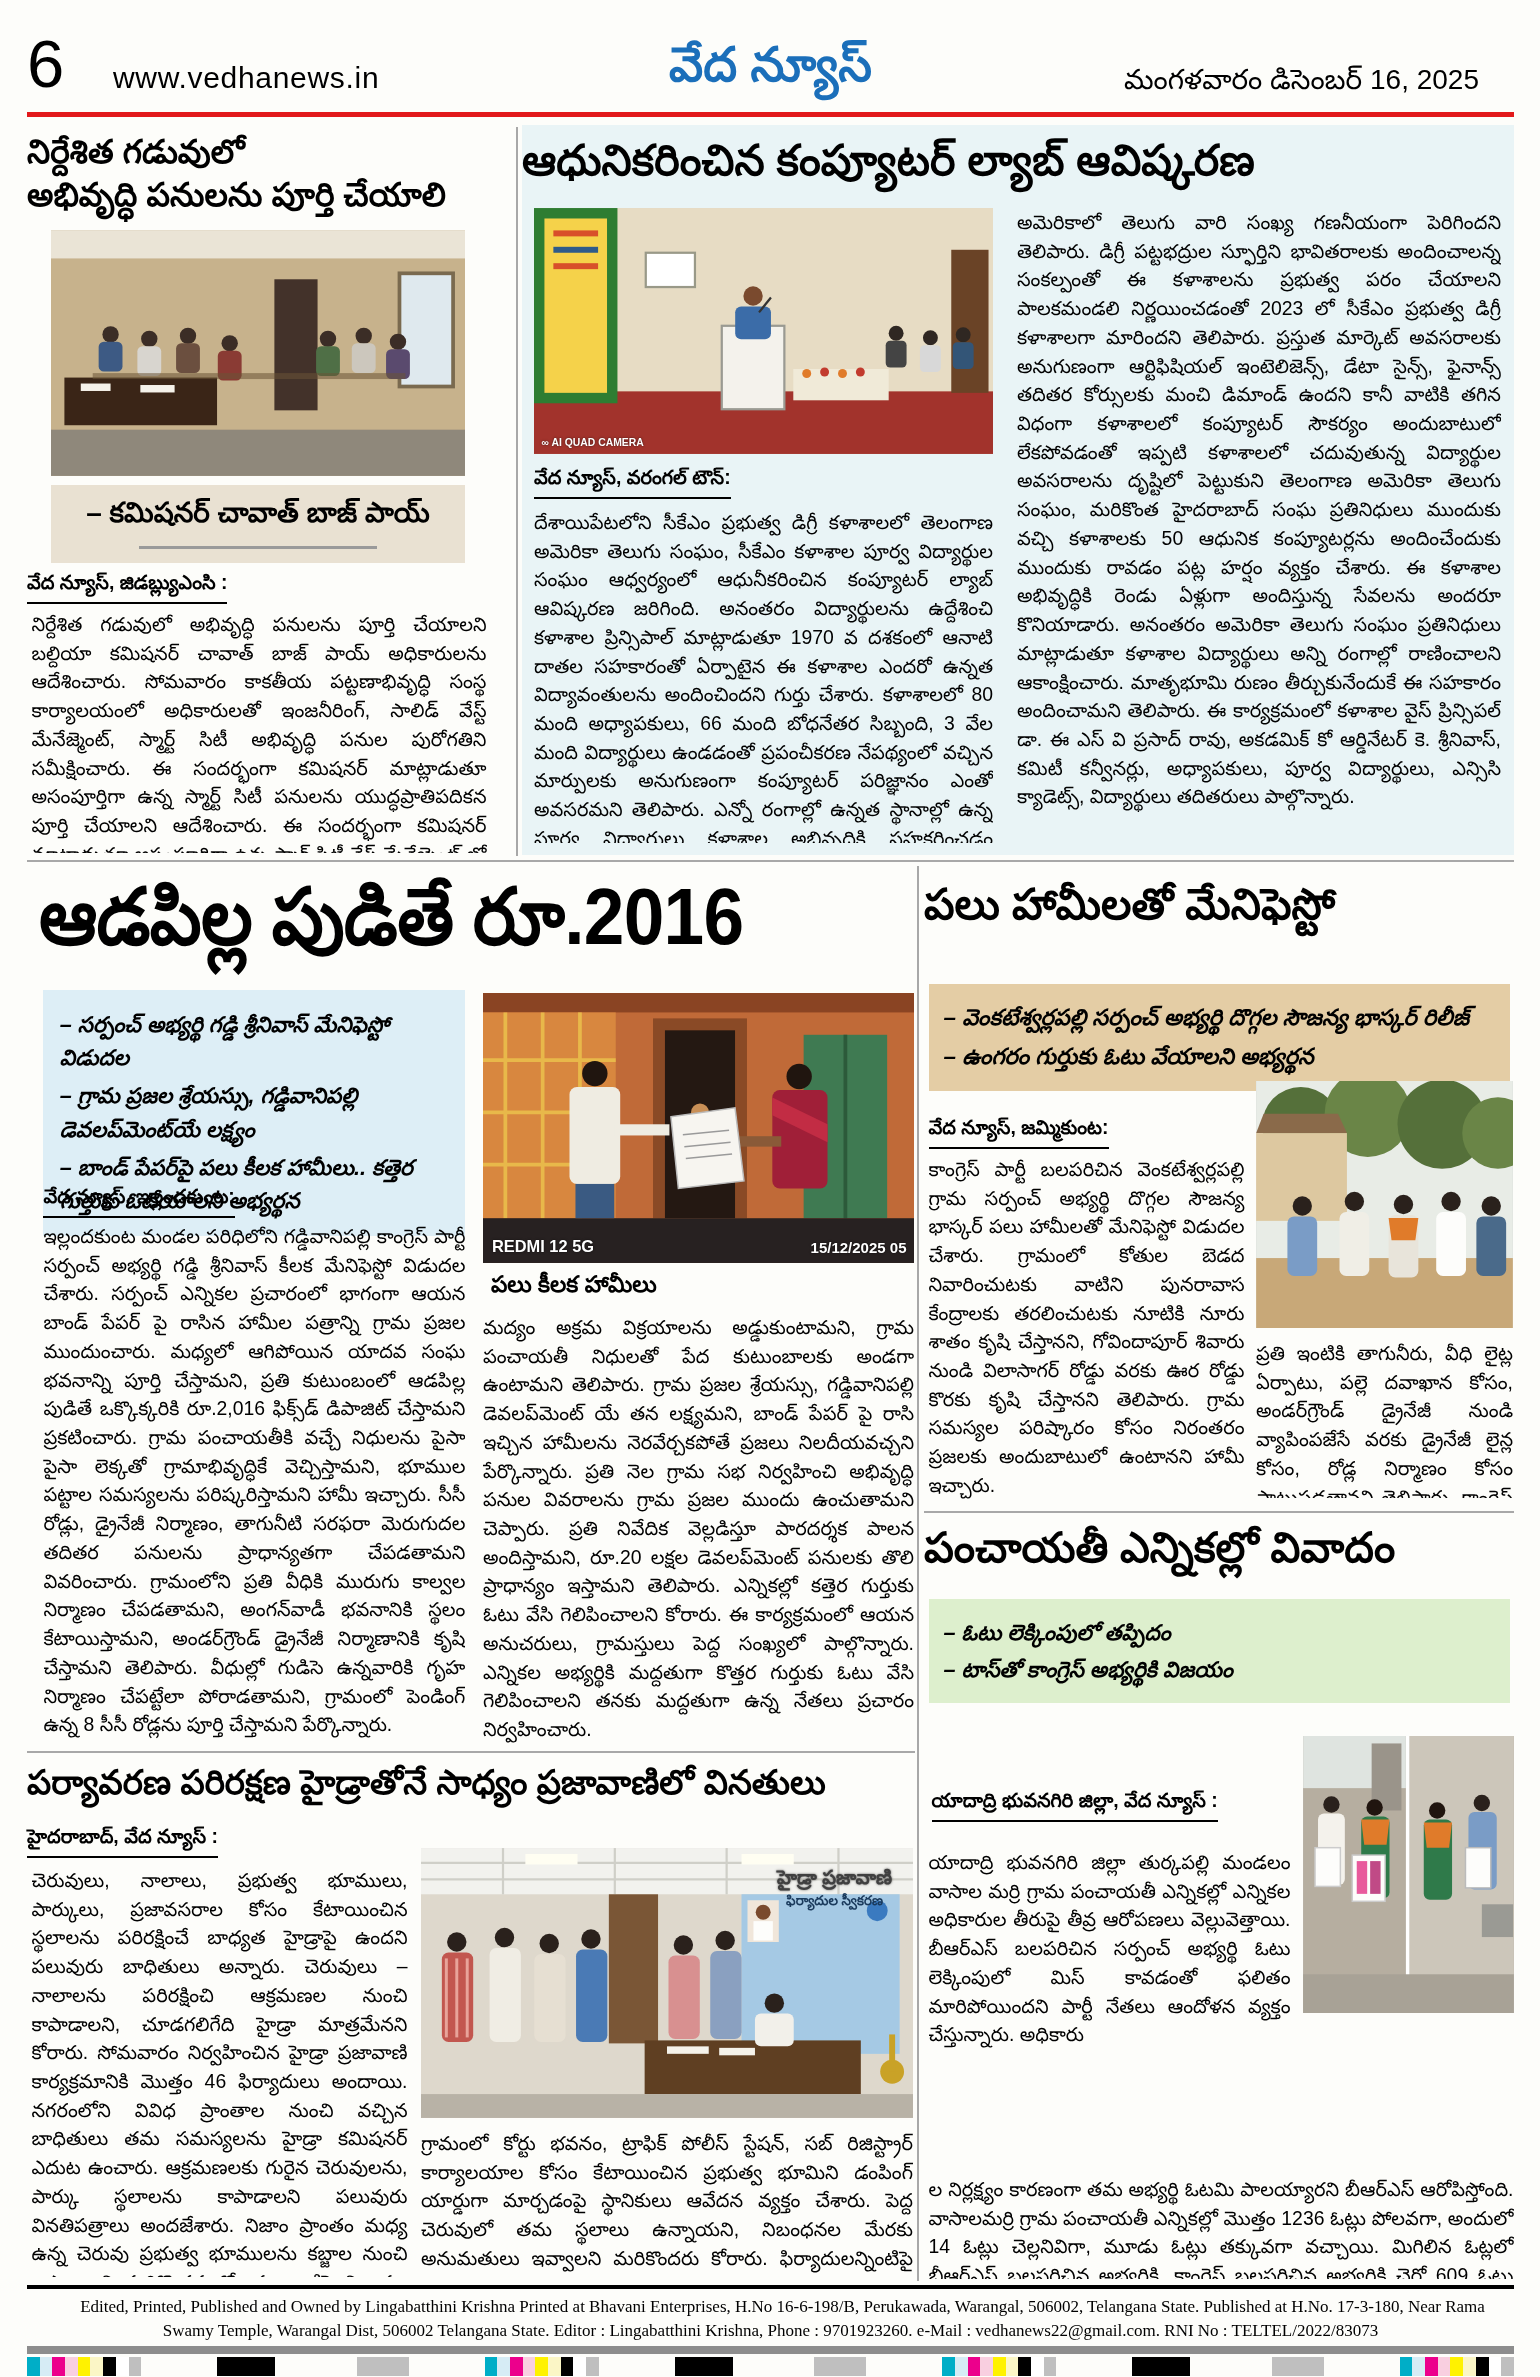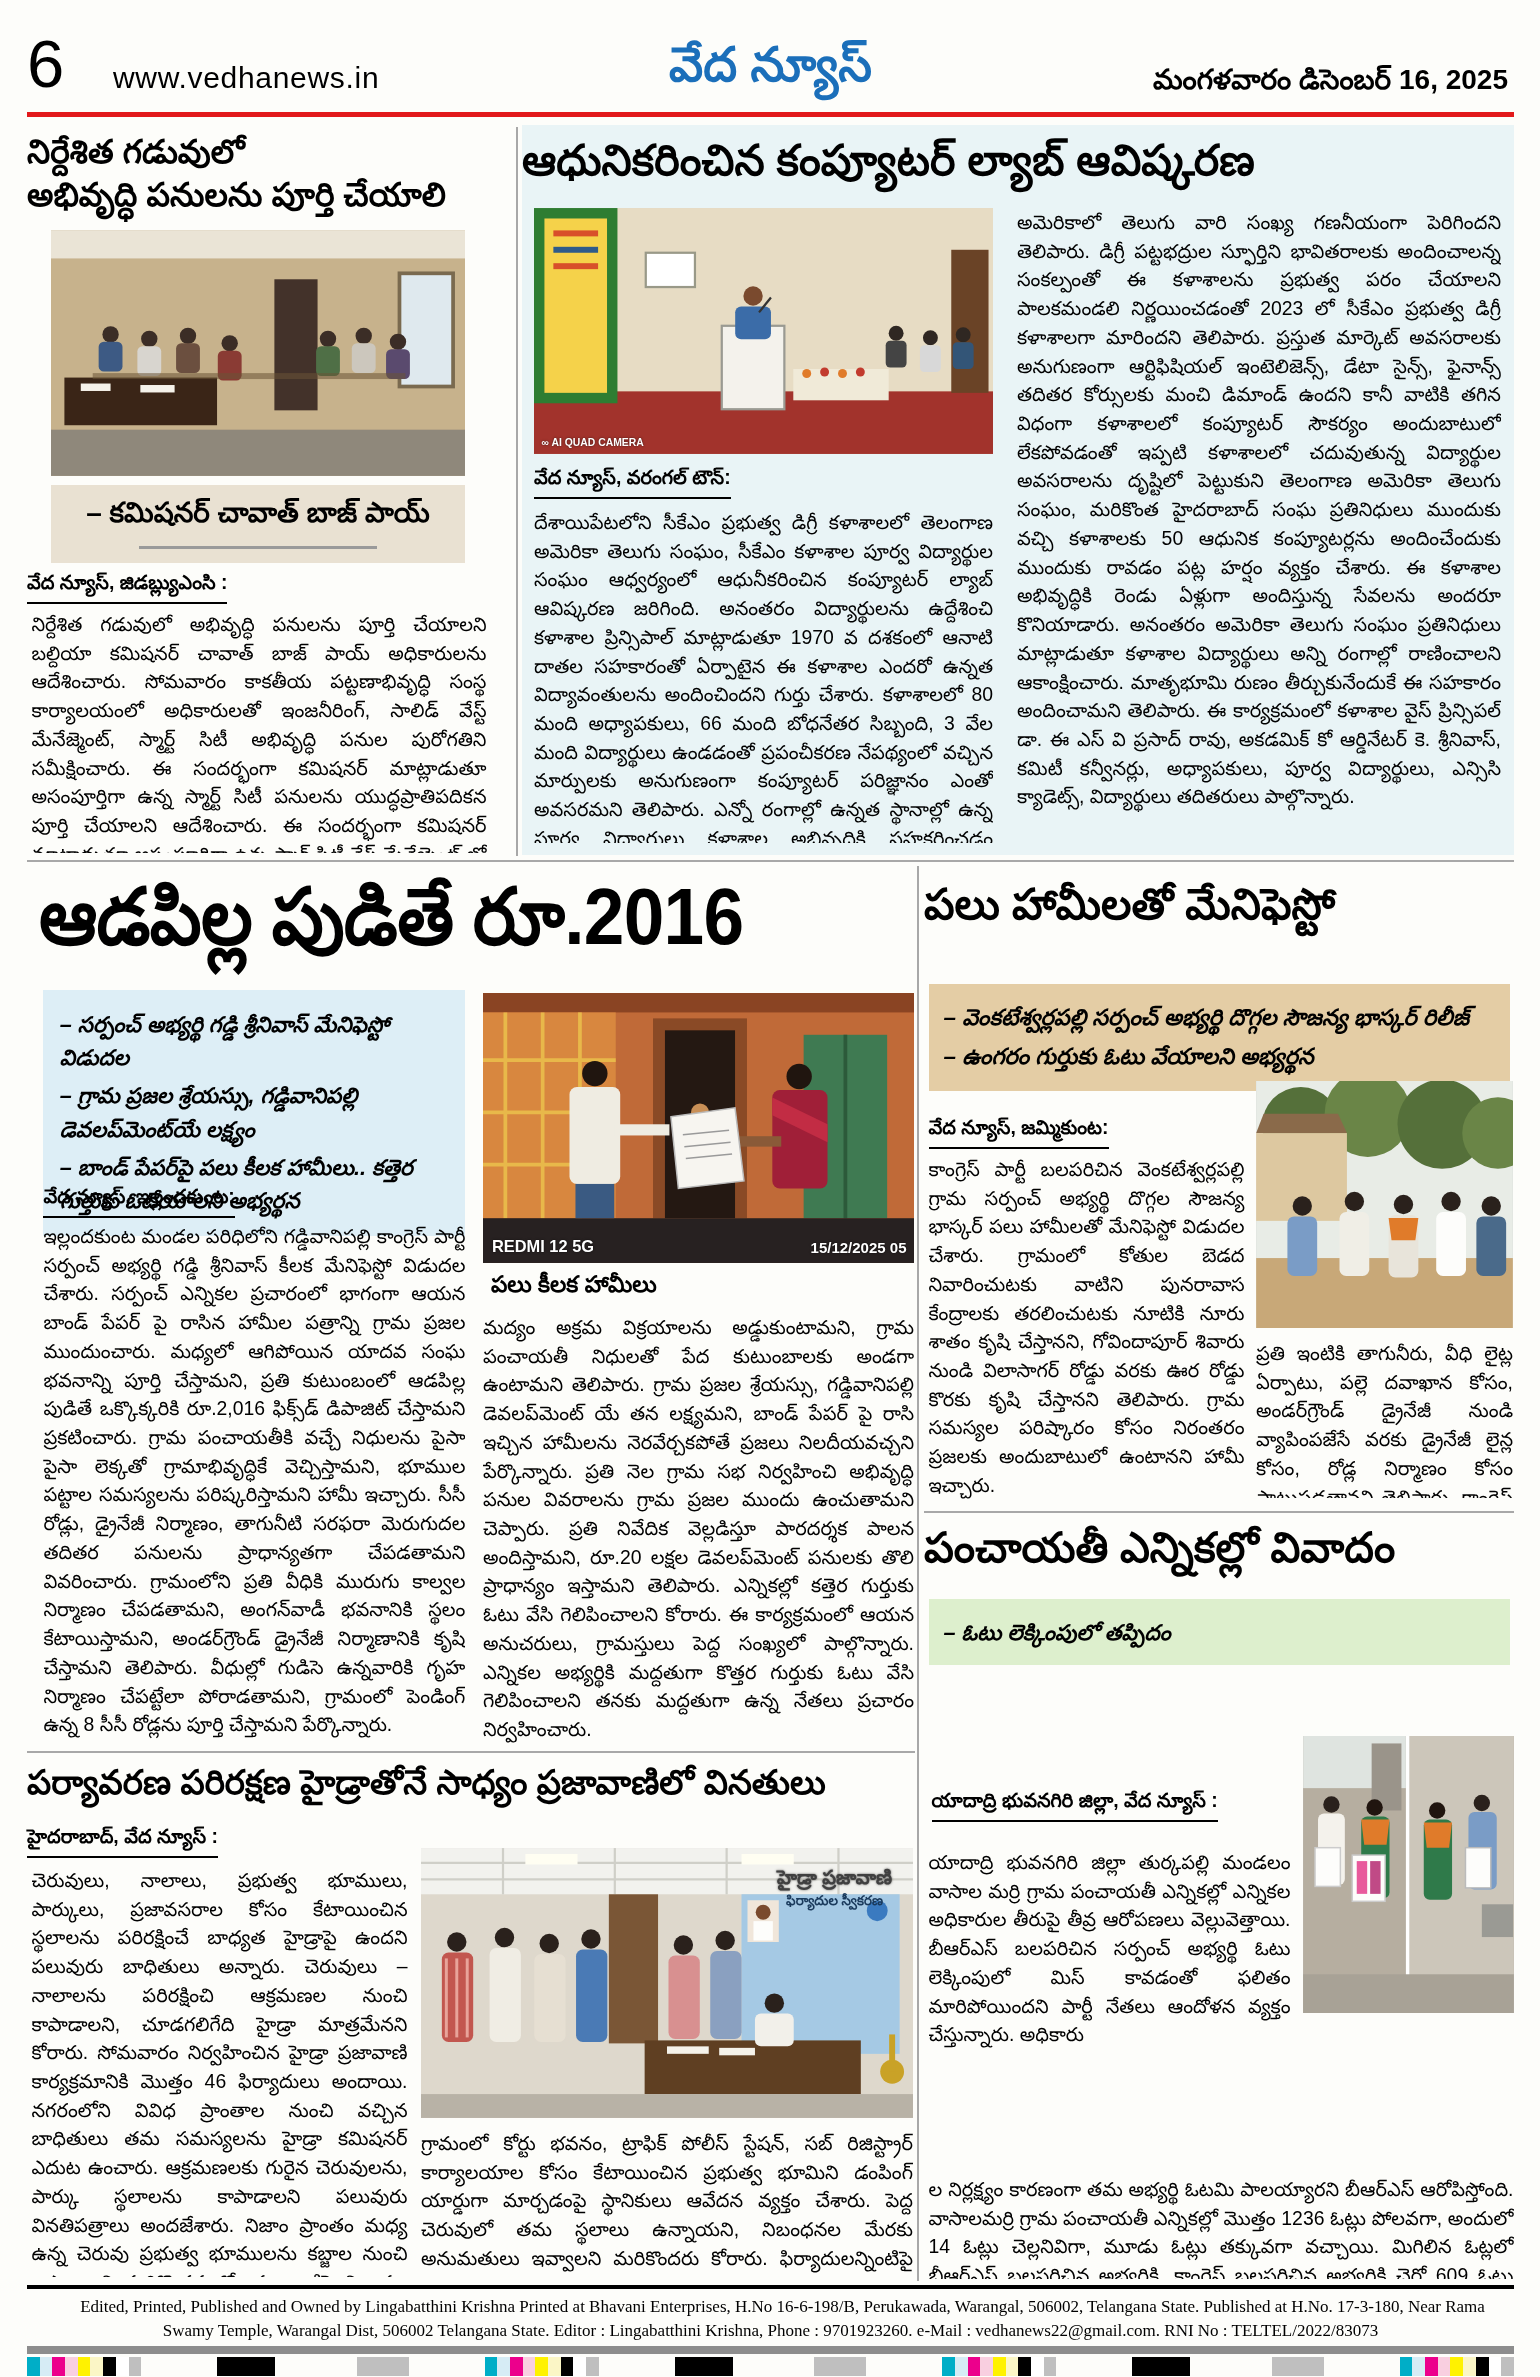--- a/index.html
+++ b/index.html
@@ -30,21 +30,21 @@
   .photocap{font-weight:700;font-size:23px;}
 </style>
 </head>
 <body>
 
 <div class="page">
 
   <div class="abs" style="left:27px;top:30px;font-size:67px;line-height:1;">6</div>
   <div class="abs" style="left:113px;top:61px;font-size:30px;letter-spacing:0.7px;">www.vedhanews.in</div>
   <div class="abs masthead" style="left:50%;transform:translateX(-50%);top:37px;font-size:48px;">వేద న్యూస్</div>
-  <div class="abs" style="right:33px;top:64px;font-size:28px;font-weight:700;">మంగళవారం డిసెంబర్  16, 2025</div>
+  <div class="abs" style="right:62px;top:64px;font-size:28px;font-weight:400;">మంగళవారం డిసెంబర్  16, 2025</div>
   <div class="abs redrule" style="left:27px;top:112px;width:1487px;height:5.2px;"></div>
 
   <div class="abs vline" style="left:516px;top:127px;height:729px;"></div>
   <div class="abs hline" style="left:27px;top:860px;width:1487px;"></div>
   <div class="abs vline" style="left:917px;top:866px;height:1415px;"></div>
   <div class="abs hline" style="left:27px;top:1751px;width:888px;"></div>
 
   <div class="abs" style="left:27px;top:127px;width:486px;height:730px;">
     <div class="abs hl ctr" style="left:0;top:4.5px;width:486px;font-size:33px;">నిర్దేశిత గడువులో</div>
     <div class="abs hl ctr" style="left:0;top:48px;width:486px;font-size:33px;">అభివృద్ధి పనులను పూర్తి చేయాలి</div>
@@ -229,20 +229,21 @@
         </g>
       </svg>
     </div>
     <div class="abs body-txt" style="left:332px;top:473px;width:257px;height:159px;overflow:hidden;">ప్రతి ఇంటికి తాగునీరు, వీధి లైట్ల ఏర్పాటు, పల్లె దవాఖాన కోసం, అండర్‌గ్రౌండ్ డ్రైనేజీ నుండి వ్యాపింపజేసే వరకు డ్రైనేజీ లైన్ల కోసం, రోడ్ల నిర్మాణం కోసం పాటుపడతానని తెలిపారు. కాంగ్రెస్ పార్టీ అండగా ప్రజల సహకారంతో గ్రామాన్ని అభివృద్ధి చేస్తానని, తనకు ఒకసారి అవకాశం ఇవ్వాలని కోరారు.</div>
 
     <div class="abs hline" style="left:0;top:645px;width:590px;"></div>
 
     <div class="abs hl ctr" style="left:0;top:657px;width:590px;font-size:42px;">పంచాయతీ ఎన్నికల్లో వివాదం</div>
     <div class="abs bullets" style="left:4.5px;top:733px;width:551px;padding:12px 15px;background:#ddefcd;">
       <div class="b">ఓటు లెక్కింపులో తప్పిదం</div>
+      <div class="b">టాస్‌తో కాంగ్రెస్ అభ్యర్థికి విజయం</div>
     </div>
     <div class="abs dl" style="left:7.5px;top:923px;width:343px;">
       <span class="u">యాదాద్రి భువనగిరి జిల్లా, వేద న్యూస్ :</span>
     </div>
     <div class="abs body-txt" style="left:4.5px;top:982px;width:362px;height:316px;overflow:hidden;">యాదాద్రి భువనగిరి జిల్లా తుర్కపల్లి మండలం వాసాల మర్రి గ్రామ పంచాయతీ ఎన్నికల్లో ఎన్నికల అధికారుల తీరుపై తీవ్ర ఆరోపణలు వెల్లువెత్తాయి. బీఆర్ఎస్ బలపరిచిన సర్పంచ్ అభ్యర్థి ఓటు లెక్కింపులో మిస్ కావడంతో ఫలితం మారిపోయిందని పార్టీ నేతలు ఆందోళన వ్యక్తం చేస్తున్నారు. అధికారు</div>
 
     <div class="abs photo" style="left:379px;top:870px;width:211px;height:277px;">
       <svg width="211" height="277" viewBox="0 0 283 372">
         <rect width="283" height="372" fill="#b6aea0"></rect>
         <rect x="138" width="5" height="372" fill="#fff"></rect>

